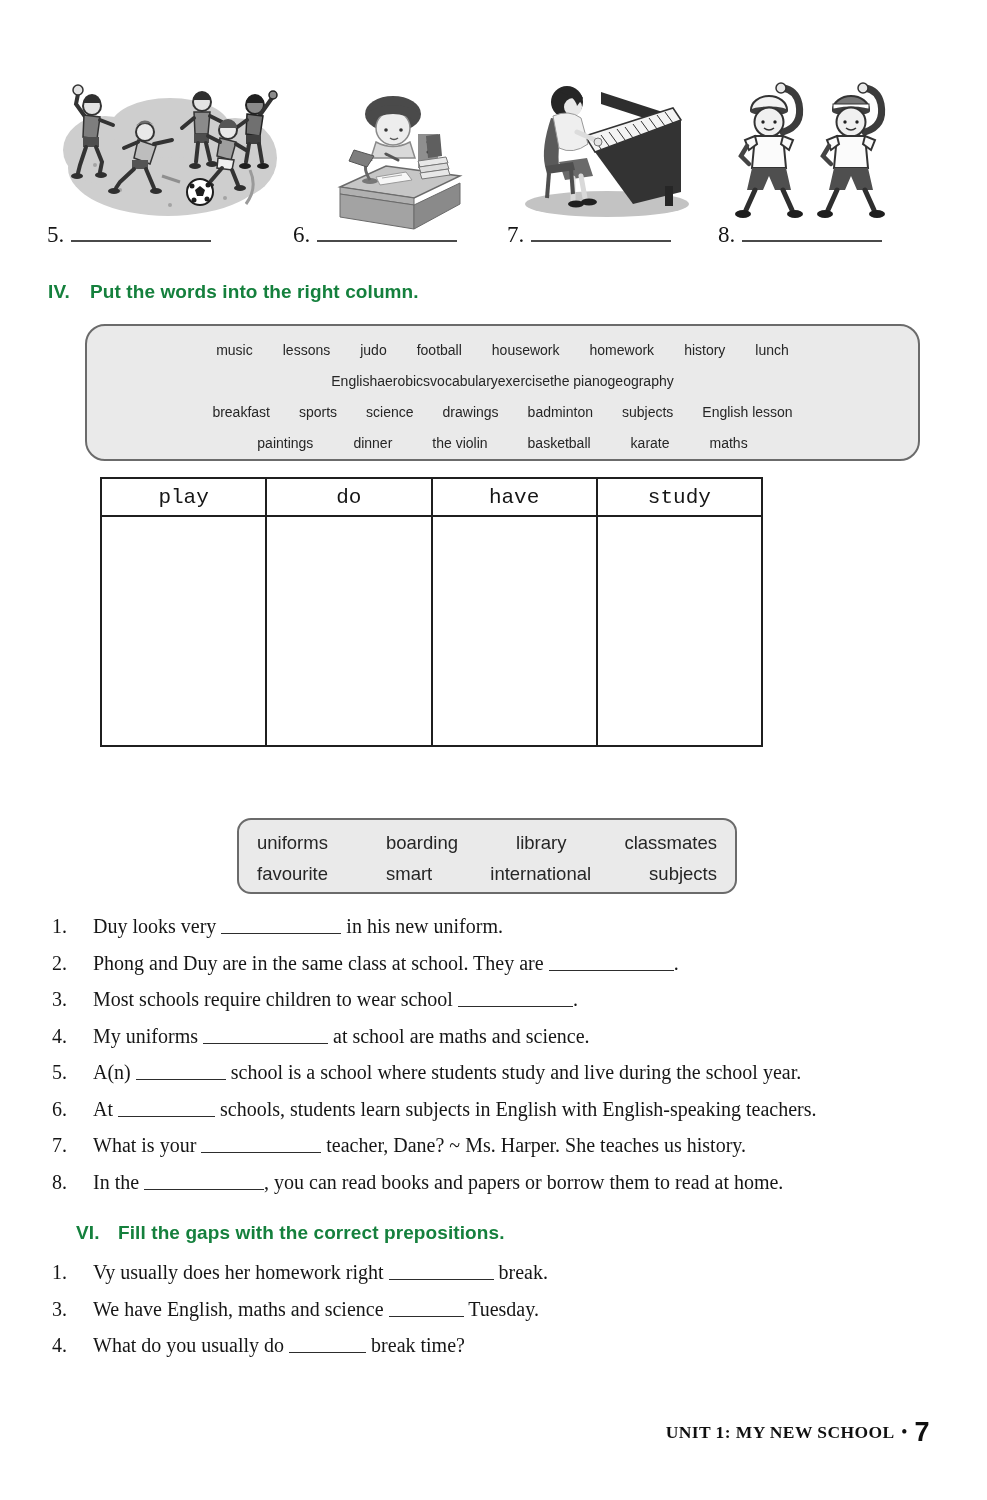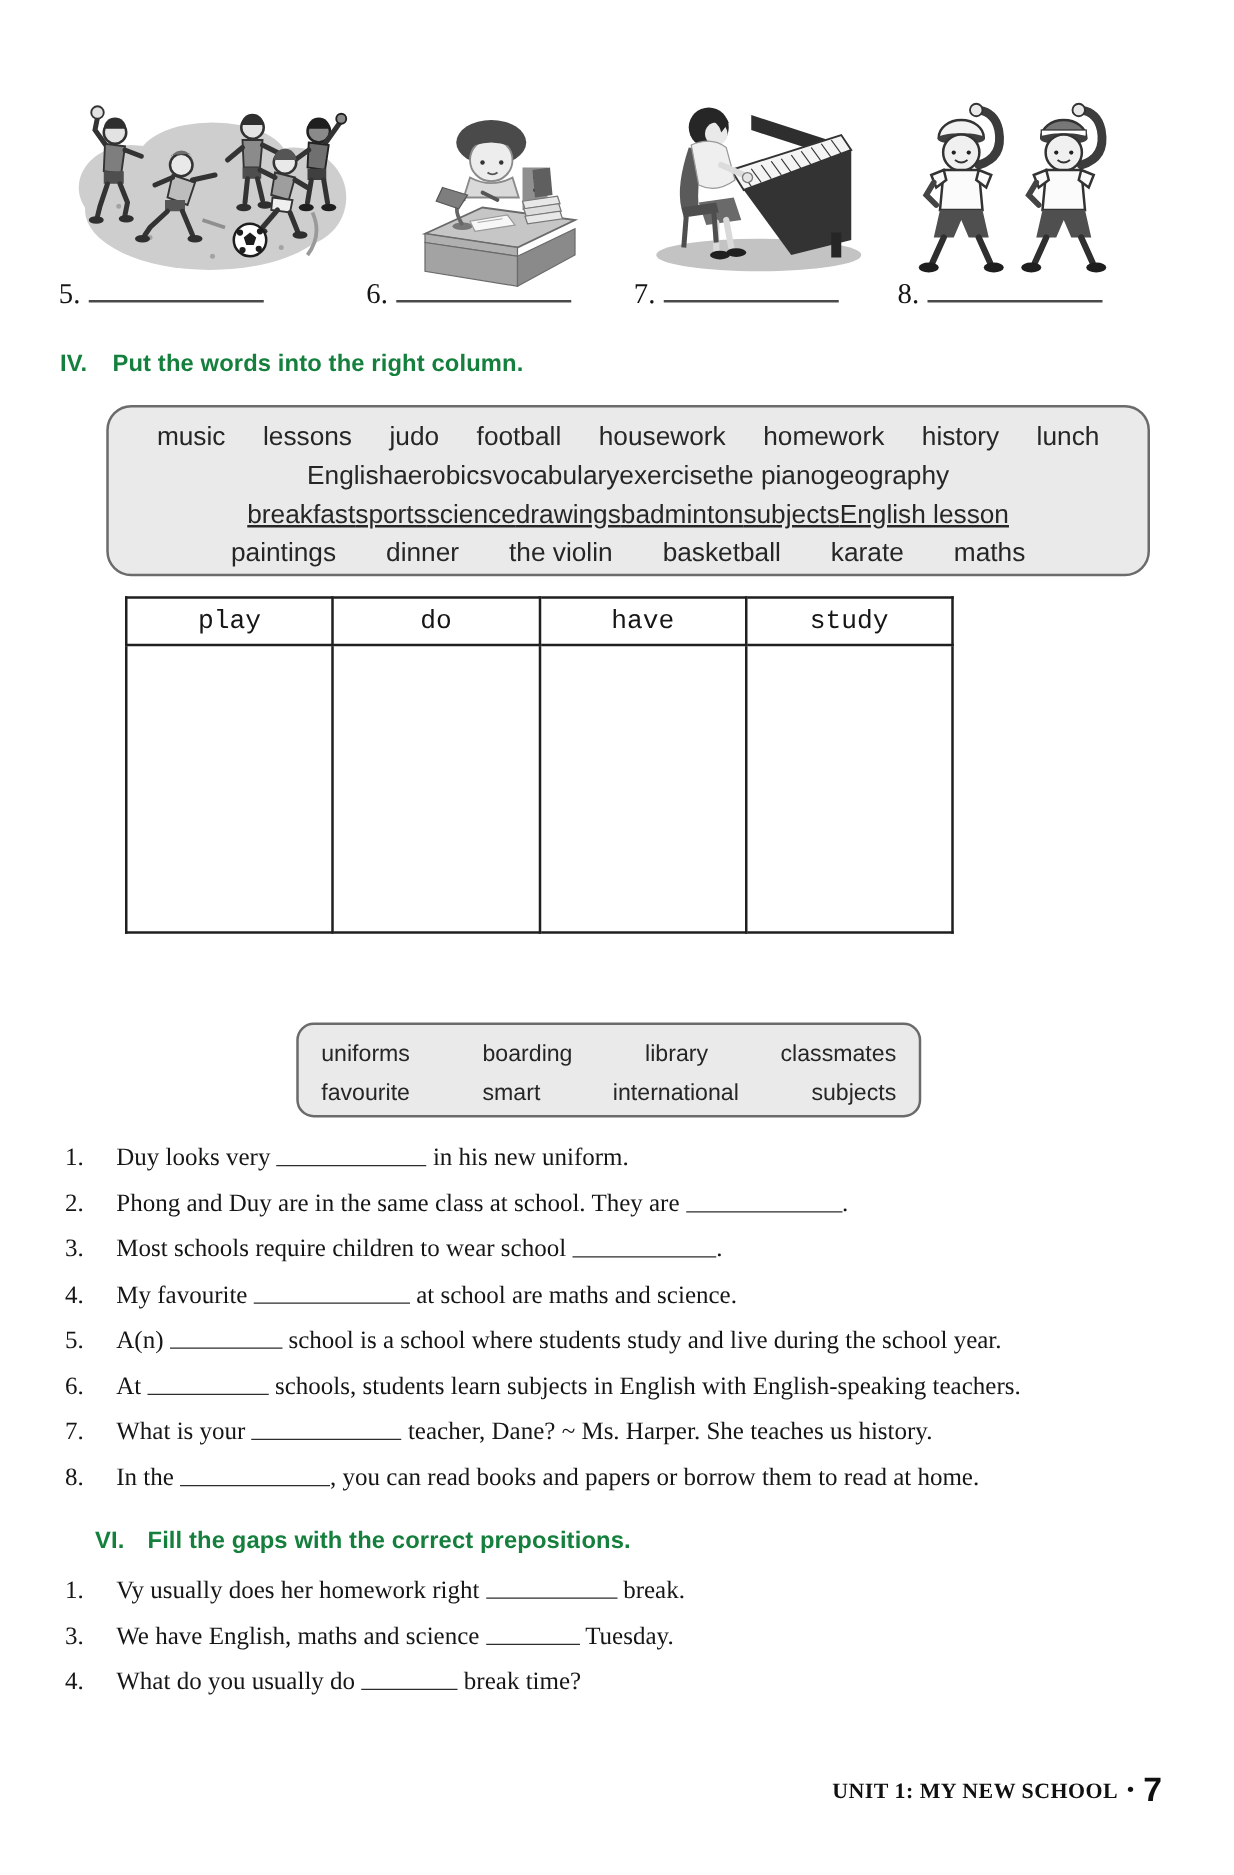--- a/index.html
+++ b/index.html
@@ -28,24 +28,24 @@
               font-weight:700;font-size:19px;color:#15803d;letter-spacing:0.1px;}
   .sec-label{display:inline-block;width:42px;}
   .sec4-header{top:281px;}
   .sec5-header{top:778px;}
   .sec6-header{top:1222px;margin-left:28px;}
 
   
   .word-box{position:absolute;background:#eaeaea;border:2px solid #6b6b6b;
             font-family:"Liberation Sans",sans-serif;color:#262626;box-sizing:border-box;}
   .box4{left:85px;top:324px;width:835px;height:137px;border-radius:20px;padding-top:8px;}
-  .box4 .wb-row{display:flex;justify-content:center;align-items:center;height:31px;font-size:21px;}
+  .box4 .wb-row{display:flex;justify-content:center;align-items:center;height:31px;font-size:14px;}
   .box4 .wb-row:nth-child(1){gap:30px;}
   .box4 .wb-row:nth-child(2){}
-  .box4 .wb-row:nth-child(3){text-decoration:underline;}
+  .box4 .wb-row:nth-child(3){gap:29px;}
   .box4 .wb-row:nth-child(4){gap:40px;}
   .box5{left:237px;top:818px;width:500px;height:76px;border-radius:14px;padding:7px 18px;}
   .box5 .wb-row{display:flex;justify-content:space-between;align-items:center;height:31px;font-size:18.5px;}
 
   
   .sort-table{position:absolute;left:100px;top:477px;width:663px;border-collapse:collapse;table-layout:fixed;font-family:Liberation Mono, monospace;}
   .sort-table th{border:2px solid #1f1f1f;border-bottom:2.5px solid #1f1f1f;height:34px;
                  font-weight:400;font-size:21px;text-align:center;}
   .sort-table td{border:2px solid #1f1f1f;height:226px;}
 
@@ -337,21 +337,21 @@
         <span class="wb-word">favourite</span>
         <span class="wb-word">smart</span>
         <span class="wb-word">international</span>
         <span class="wb-word">subjects</span>
       </div>
     </div>
   <div id="sent5" class="sentences s5">
       <div class="sent-line"><span class="s-num">1.</span><span class="seg-text">Duy looks very </span><span class="blank" style="width: 120px;"></span><span class="seg-text"> in his new uniform.</span></div>
       <div class="sent-line"><span class="s-num">2.</span><span class="seg-text">Phong and Duy are in the same class at school. They are </span><span class="blank" style="width: 125px;"></span><span class="seg-text">.</span></div>
       <div class="sent-line"><span class="s-num">3.</span><span class="seg-text">Most schools require children to wear school </span><span class="blank" style="width: 115px;"></span><span class="seg-text">.</span></div>
-      <div class="sent-line"><span class="s-num">4.</span><span class="seg-text">My favourite </span><span class="blank" style="width: 125px;"></span><span class="seg-text"> at school are maths and science.</span></div>
+      <div class="sent-line"><span class="s-num">4.</span><span class="seg-text">My uniforms </span><span class="blank" style="width: 125px;"></span><span class="seg-text"> at school are maths and science.</span></div>
       <div class="sent-line"><span class="s-num">5.</span><span class="seg-text">A(n) </span><span class="blank" style="width: 90px;"></span><span class="seg-text"> school is a school where students study and live during the school year.</span></div>
       <div class="sent-line"><span class="s-num">6.</span><span class="seg-text">At </span><span class="blank" style="width: 97px;"></span><span class="seg-text"> schools, students learn subjects in English with English-speaking teachers.</span></div>
       <div class="sent-line"><span class="s-num">7.</span><span class="seg-text">What is your </span><span class="blank" style="width: 120px;"></span><span class="seg-text"> teacher, Dane? ~ Ms. Harper. She teaches us history.</span></div>
       <div class="sent-line"><span class="s-num">8.</span><span class="seg-text">In the </span><span class="blank" style="width: 120px;"></span><span class="seg-text">, you can read books and papers or borrow them to read at home.</span></div>
     </div>
 
   <div class="sec-header sec6-header">
     <span class="sec-label">VI.</span><span>Fill the gaps with the correct prepositions.</span>
   </div>
   <div id="sent6" class="sentences s6">

